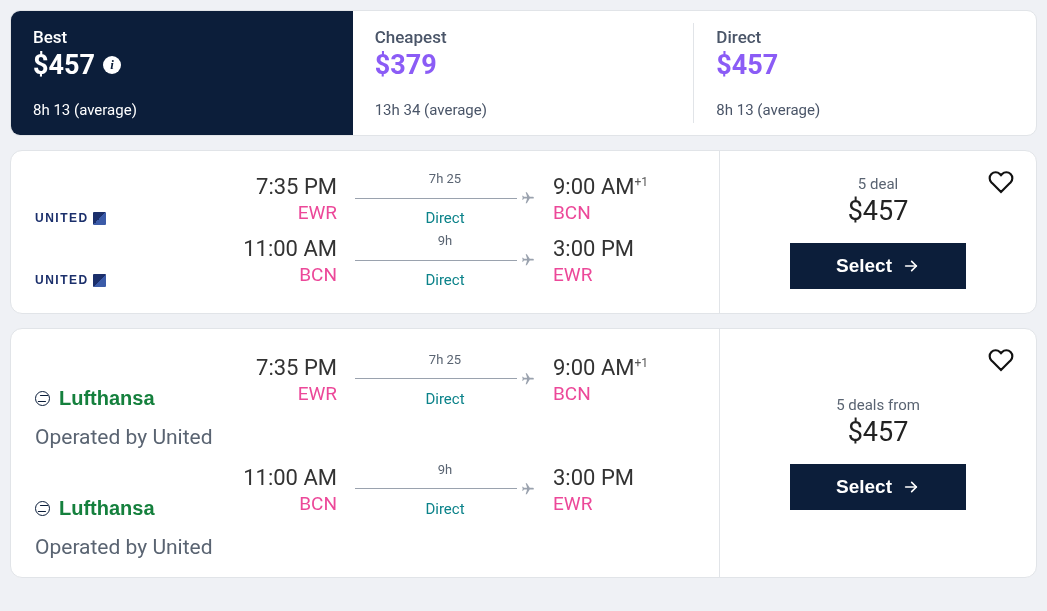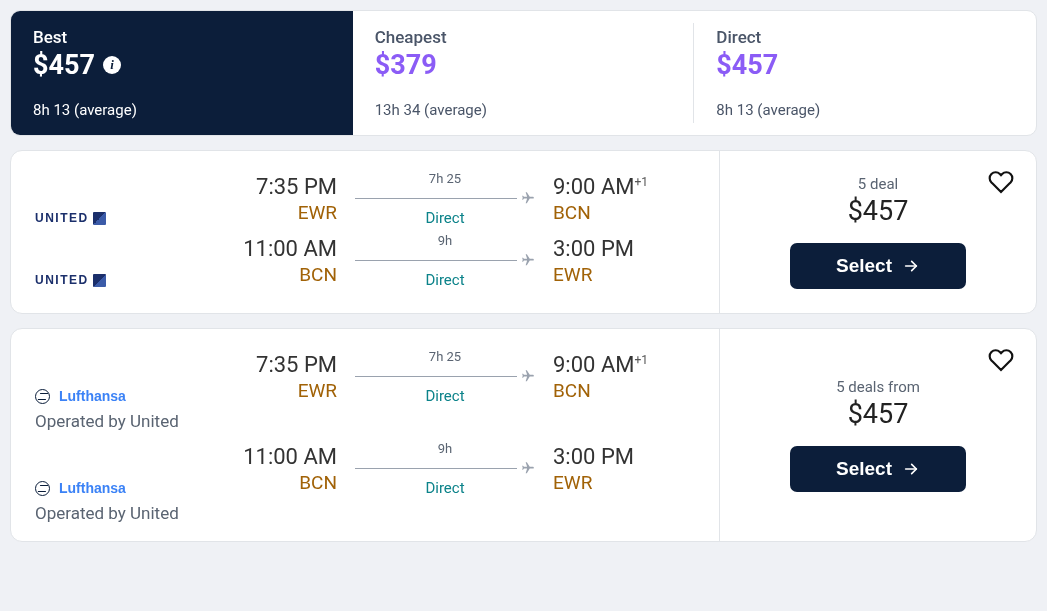--- a/index.html
+++ b/index.html
@@ -121,22 +121,22 @@
     }
     .united-globe {
       width: 13px;
       height: 13px;
       background: linear-gradient(135deg, #1b2f6b 50%, #3b5ba8 50%);
       border-radius: 1px;
     }
     .lufthansa-text {
       font-family: Arial, sans-serif;
       font-weight: 700;
-      color: #3b82f6;
-      font-size: 14px;
+      color: #15803d;
+      font-size: 20px;
     }
     .lufthansa-circle {
       width: 15px;
       height: 15px;
       border: 1.5px solid #0a1d3a;
       border-radius: 50%;
       display: inline-flex;
       align-items: center;
       justify-content: center;
       margin-right: 5px;
@@ -161,21 +161,21 @@
       font-size: 22px;
       color: #333;
     }
     .time sup {
       font-size: 12px;
       color: #555;
       vertical-align: super;
     }
     .airport {
       font-size: 19px;
-      color: #a16207;
+      color: #ec4899;
       margin-top: 2px;
     }
     .middle {
       text-align: center;
       position: relative;
     }
     .duration {
       font-size: 13px;
       color: #5a6472;
       margin-bottom: 5px;
@@ -194,41 +194,41 @@
       width: 14px; height: 14px;
       margin-left: 4px;
       color: #9aa2ae;
     }
     .stops {
       font-size: 15px;
       color: #0c838a;
       text-align: center;
     }
     .operated-by {
-      font-size: 17px;
+      font-size: 21px;
       color: #5a6472;
-      margin-top: 6px;
+      margin-top: 15px;
       margin-bottom: 10px;
     }
     .operated-by:last-child { margin-bottom: 0; }
     .deals-label {
       font-size: 15px;
       color: #5a6472;
       margin-bottom: 2px;
     }
     .deals-price {
       font-size: 27px;
       color: #222;
       margin-bottom: 16px;
     }
     .select-btn {
       background: #0c1e3a;
       color: #fff;
       border: none;
-      border-radius: 7px;
+      border-radius: 0;
       padding: 12px 46px;
       font-size: 19px;
       font-weight: 600;
       cursor: pointer;
       display: flex;
       align-items: center;
       gap: 10px;
     }
     .arrow-right {
       width: 18px; height: 16px;

